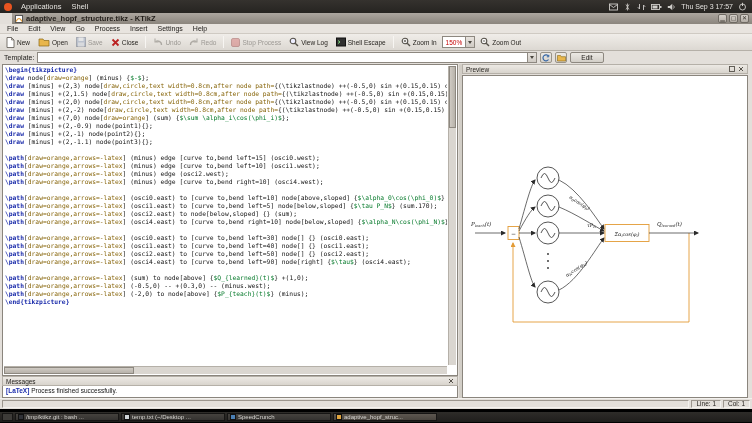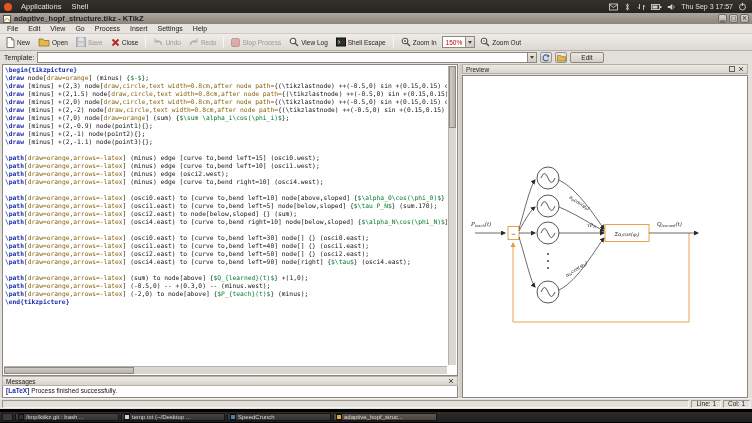--- a/index.html
+++ b/index.html
@@ -13,21 +13,21 @@
   .ubuntu-logo { width:8px; height:8px; border-radius:50%; background:#e95420;
     margin:0 4px 0 4px; display:inline-block; }
   .panel-menu { padding:0 5px; line-height:13px; cursor:default; }
   .panel-right { margin-left:auto; display:flex; align-items:center; gap:5px; padding-right:5px; }
   .panel-right svg { display:block; }
   .clock { font-size:7px; white-space:nowrap; }
 
   
   .app-window { position:absolute; top:13px; left:0; width:752px; height:396px;
     background:#e3dfda; }
-  .titlebar { position:absolute; top:0; left:0; right:0; height:11px;
+  .titlebar { position:absolute; top:0; left:12px; right:0; height:11px;
     background:linear-gradient(#aca69f,#8b857d); display:flex; align-items:center;
     padding:0 3px; }
   .win-title { font-size:7.5px; font-weight:bold; color:#211d19; margin-left:3px;
     white-space:nowrap; }
   .win-buttons { margin-left:auto; display:flex; gap:2px; }
   .win-btn { width:9px; height:9px; background:linear-gradient(#d6d1cb,#b3ada5);
     border:1px solid #6f6a63; border-radius:2px; font-size:6px; line-height:7px;
     text-align:center; color:#3a352f; }
 
   .menubar { position:absolute; top:11px; left:0; right:0; height:10px;

